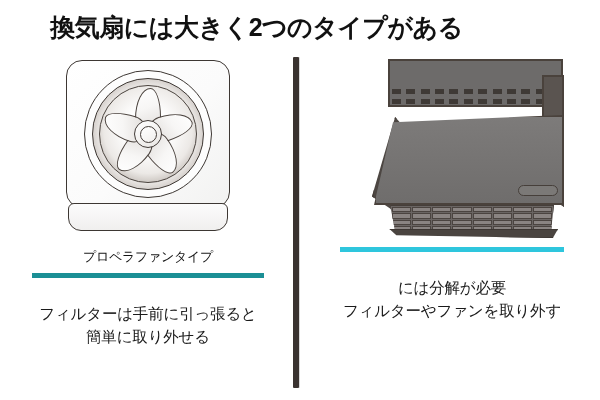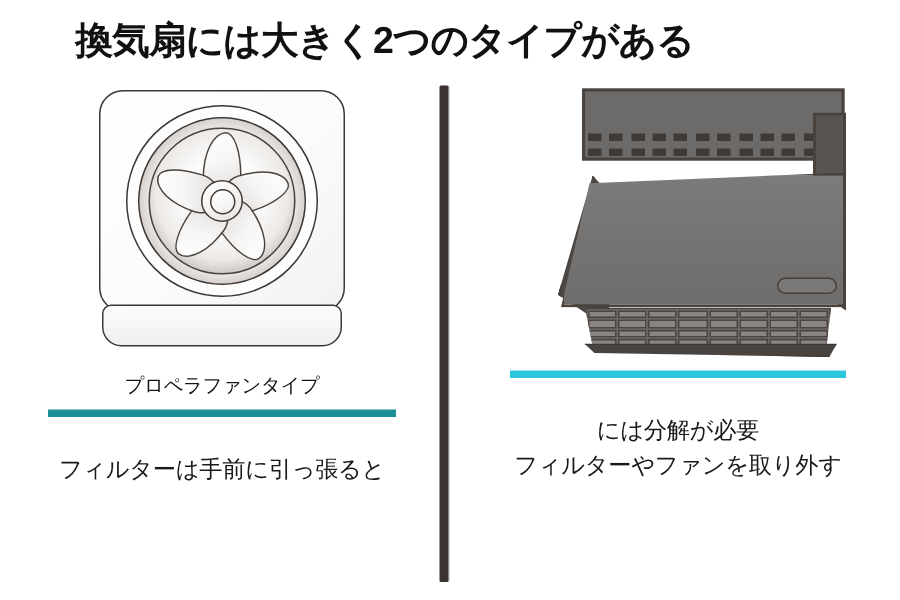--- a/index.html
+++ b/index.html
@@ -306,20 +306,21 @@
       </div>
     </div>
   </div>
 
   <div class="caption">プロペラファンタイプ</div>
 
   <div class="rule rule-left"></div>
 
   <div class="desc">
     <span class="line">フィルターは手前に引っ張ると</span>
+    <span class="line">簡単に取り外せる</span>
   </div>
 </div>
 
 <div class="col col-right">
 
   <div class="figure">
     <div class="hood-wrap">
       <div class="hood-top"></div>
       <div class="hood-top-slots">
         <div class="slot-row">

